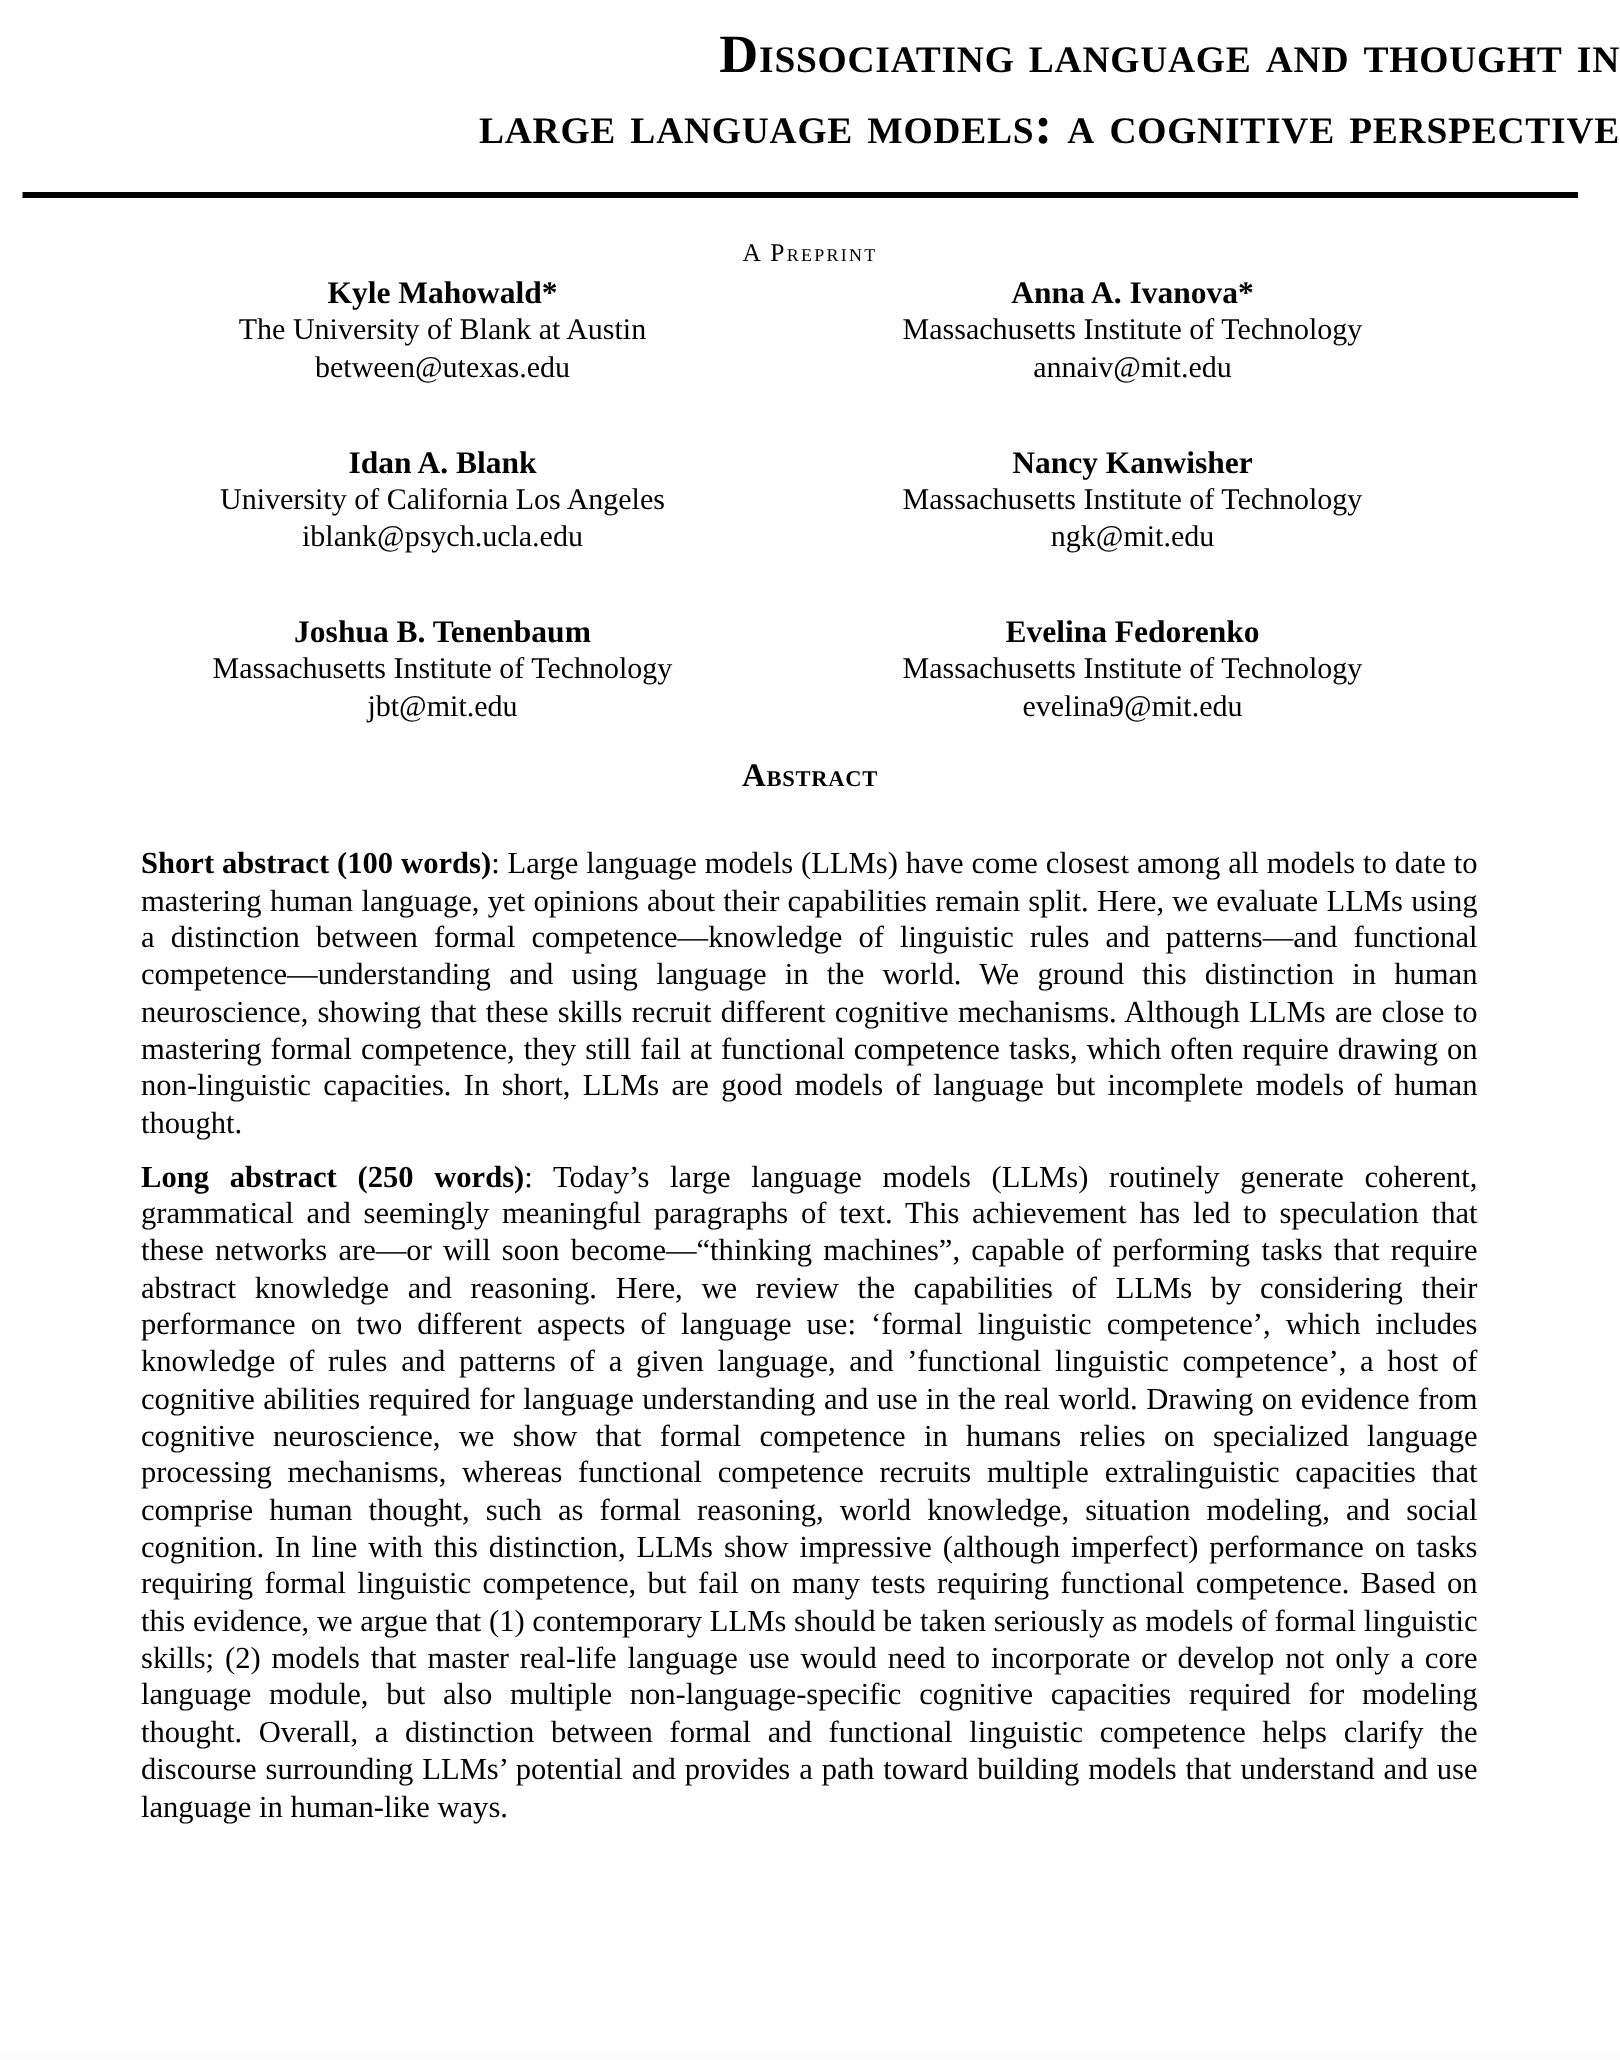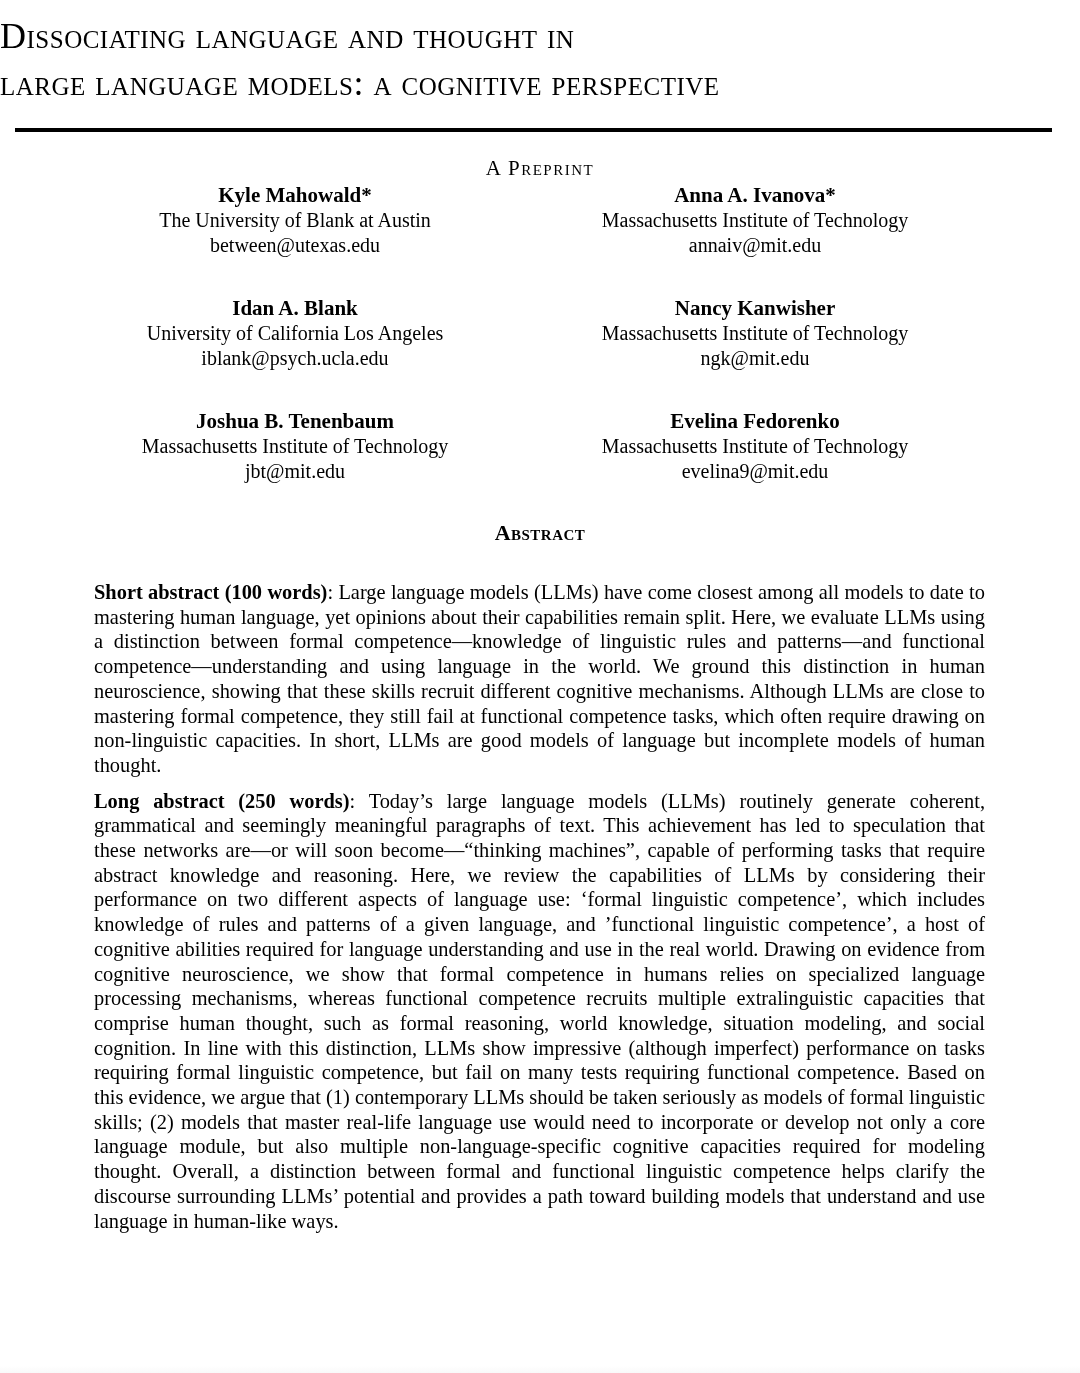--- a/index.html
+++ b/index.html
@@ -18,42 +18,42 @@
   }
   .page {
     position: relative;
     width: 100%;
     height: 100%;
   }
   
   .title {
     margin: 13px 0 0 0;
     padding: 0;
-    text-align: left;
+    text-align: right;
     font-variant: small-caps;
-    font-weight: normal;
+    font-weight: bold;
     font-size: 36px;
     line-height: 47px;
     letter-spacing: 0.5px;
   }
   .title .tline { display: block; }
   
   .rule {
     margin-top: 21px;
     margin-left: 15px;
     margin-right: 28px;
     height: 4px;
     background: #000000;
   }
   
   .preprint {
     margin-top: 23px;
     text-align: center;
     font-variant: small-caps;
-    font-size: 21px;
+    font-size: 17px;
     letter-spacing: 1.5px;
     line-height: 27px;
   }
   
   .authors {
     margin-left: 65px;
     width: 920px;
     display: grid;
     grid-template-columns: 460px 460px;
     row-gap: 37px;
@@ -72,21 +72,21 @@
   }
   
   .date {
     margin-top: 58px;
     text-align: center;
     font-size: 20.5px;
     line-height: 25px;
   }
   
   .abstract-heading {
-    margin: 36px 0 0 0;
+    margin: 20px 0 0 0;
     padding: 0;
     text-align: center;
     font-variant: small-caps;
     font-weight: bold;
     font-size: 22px;
     letter-spacing: 0.5px;
     line-height: 26px;
   }
   .abstract {
     margin: 0 95px 0 94px;

